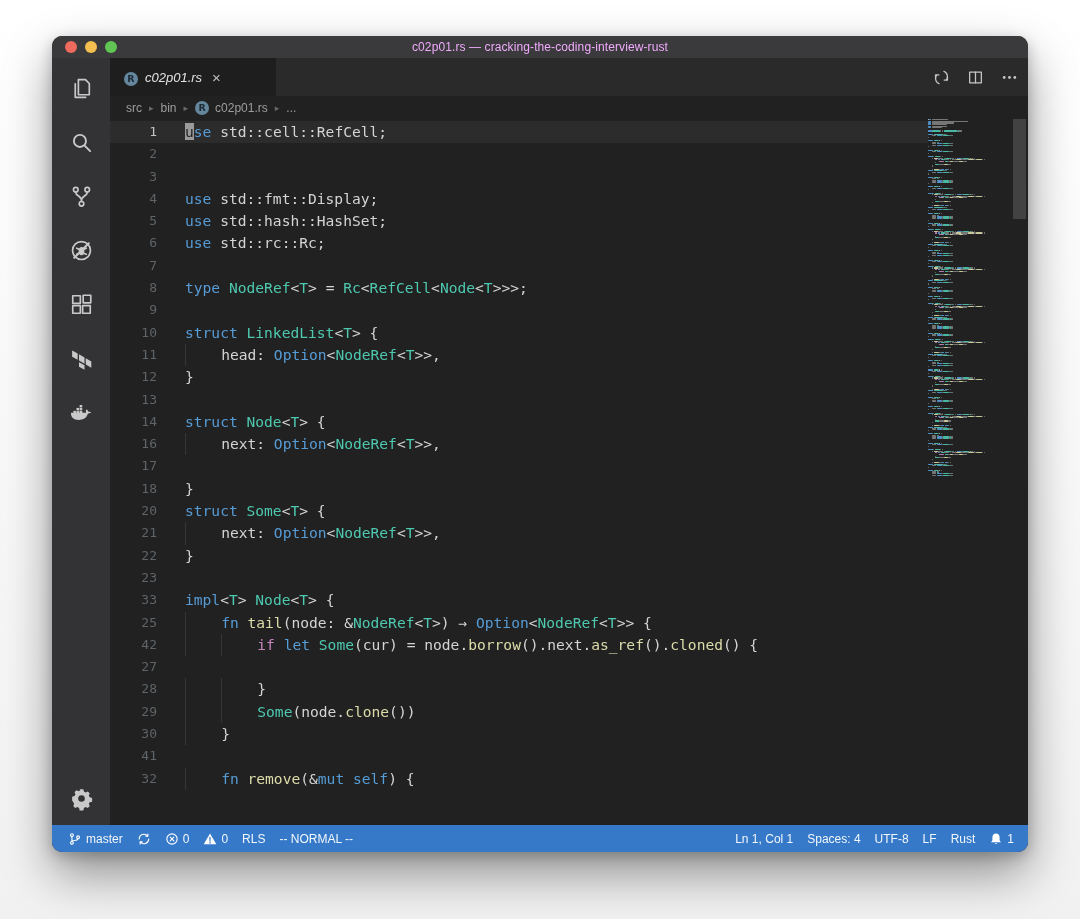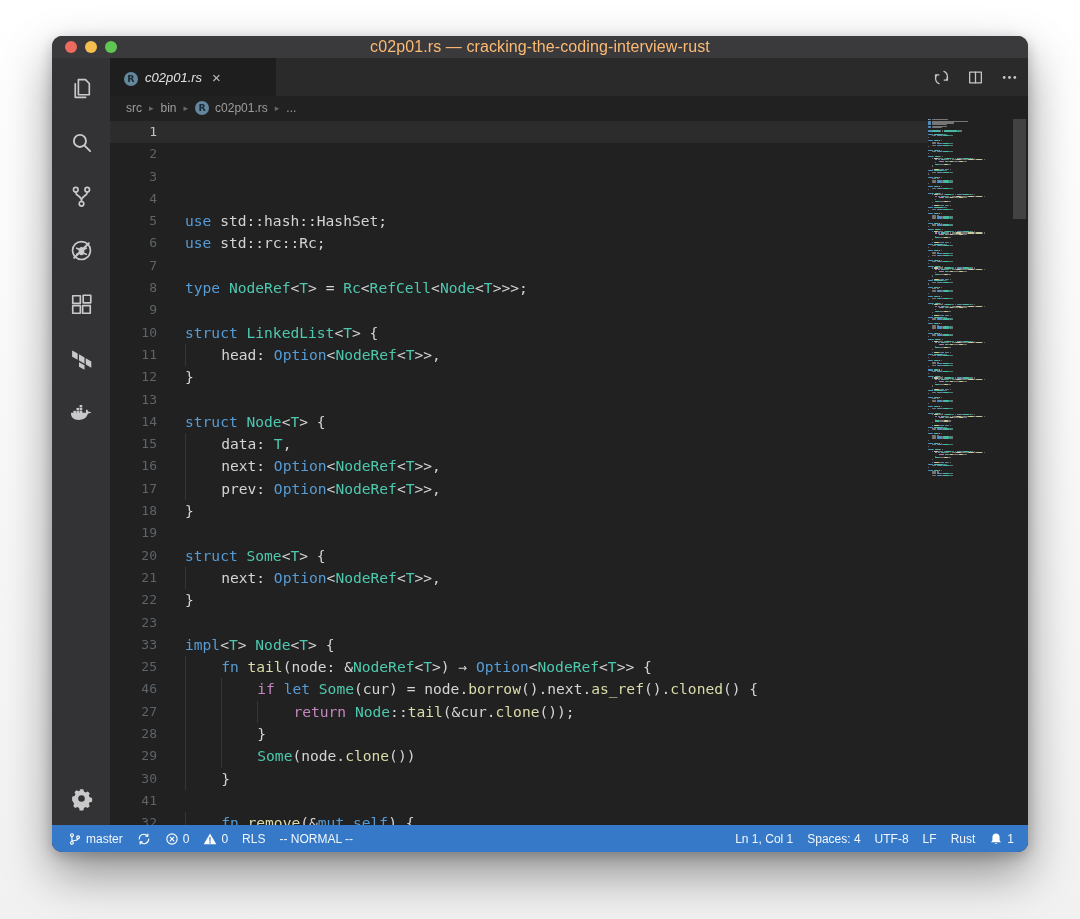--- a/index.html
+++ b/index.html
@@ -9,21 +9,21 @@
     overflow:hidden;background:var(--editor_bg,#212121);
     box-shadow:0 22px 48px rgba(0,0,0,.40),0 4px 14px rgba(0,0,0,.22);}
   
   .titlebar{height:22px;background:var(--titlebar_bg,#3a3a3c);position:relative;
     display:flex;align-items:center;justify-content:center;}
   .traffic{position:absolute;left:13px;top:5px;display:flex;gap:8px;}
   .tl{width:12px;height:12px;border-radius:50%;}
   .tl.red{background:var(--traffic_red,#ed6a5e);}
   .tl.yellow{background:var(--traffic_yellow,#f4bf4f);}
   .tl.green{background:var(--traffic_green,#61c554);}
-  .titletext{font-size:16px;color:#fdba74;letter-spacing:.1px;}
+  .titletext{font-size:12px;color:#f0abfc;letter-spacing:.1px;}
   
   .body{display:flex;flex-direction:row;height:767px;}
   .activitybar{width:58px;background:var(--activity_bar_bg,#333336);display:flex;flex-direction:column;
     align-items:center;padding-top:16px;box-sizing:border-box;}
   .ab-icons{display:flex;flex-direction:column;gap:26px;align-items:center;flex:1;}
   .ab-bottom{padding-bottom:13px;}
   .abicon{width:28px;height:28px;display:flex;align-items:center;justify-content:center;color:#c9c9c9;cursor:pointer;}
   .abicon svg{width:25px;height:25px;}
   .main{flex:1;display:flex;flex-direction:column;min-width:0;}
   
@@ -206,29 +206,31 @@
             <span class="chev">▸</span>
             <span class="crumb">
               <span>...</span>
             </span>
           </div>
 
         <div class="editor">
           <div class="code" id="code-lines">
               <div class="line current">
                 <span class="ln">1</span>
+                <span class="lc"><span class="tk-u">u</span><span class="tk-k">se</span><span class="tk-x"> std::cell::RefCell;</span></span>
               </div>
               <div class="line">
                 <span class="ln">2</span>
               </div>
               <div class="line">
                 <span class="ln">3</span>
               </div>
               <div class="line">
                 <span class="ln">4</span>
+                <span class="lc"><span class="tk-k">use</span><span class="tk-x"> std::fmt::Display;</span></span>
               </div>
               <div class="line">
                 <span class="ln">5</span>
                 <span class="lc"><span class="tk-k">use</span><span class="tk-x"> std::hash::HashSet;</span></span>
               </div>
               <div class="line">
                 <span class="ln">6</span>
                 <span class="lc"><span class="tk-k">use</span><span class="tk-x"> std::rc::Rc;</span></span>
               </div>
               <div class="line">
@@ -257,40 +259,31 @@
               </div>
               <div class="line">
                 <span class="ln">13</span>
                 <span class="lc"></span>
               </div>
               <div class="line">
                 <span class="ln">14</span>
                 <span class="lc"><span class="tk-k">struct</span><span class="tk-x"> </span><span class="tk-t">Node</span><span class="tk-x">&lt;</span><span class="tk-t">T</span><span class="tk-x">&gt; {</span></span>
               </div>
               <div class="line">
-                <span class="ln">15</span>
-                <span class="lc"><span class="g"></span><span class="tk-x">data: </span><span class="tk-t">T</span><span class="tk-x">,</span></span>
-              </div>
-              <div class="line">
                 <span class="ln">16</span>
                 <span class="lc"><span class="g"></span><span class="tk-x">next: </span><span class="tk-k">Option</span><span class="tk-x">&lt;</span><span class="tk-t">NodeRef</span><span class="tk-x">&lt;</span><span class="tk-t">T</span><span class="tk-x">&gt;&gt;,</span></span>
               </div>
               <div class="line">
                 <span class="ln">17</span>
-                <span class="lc"><span class="g"></span><span class="tk-x">prev: </span><span class="tk-k">Option</span><span class="tk-x">&lt;</span><span class="tk-t">NodeRef</span><span class="tk-x">&lt;</span><span class="tk-t">T</span><span class="tk-x">&gt;&gt;,</span></span>
               </div>
               <div class="line">
                 <span class="ln">18</span>
                 <span class="lc"><span class="tk-x">}</span></span>
               </div>
               <div class="line">
-                <span class="ln">19</span>
-                <span class="lc"></span>
-              </div>
-              <div class="line">
                 <span class="ln">20</span>
                 <span class="lc"><span class="tk-k">struct</span><span class="tk-x"> </span><span class="tk-t">Some</span><span class="tk-x">&lt;</span><span class="tk-t">T</span><span class="tk-x">&gt; {</span></span>
               </div>
               <div class="line">
                 <span class="ln">21</span>
                 <span class="lc"><span class="g"></span><span class="tk-x">next: </span><span class="tk-k">Option</span><span class="tk-x">&lt;</span><span class="tk-t">NodeRef</span><span class="tk-x">&lt;</span><span class="tk-t">T</span><span class="tk-x">&gt;&gt;,</span></span>
               </div>
               <div class="line">
                 <span class="ln">22</span>
                 <span class="lc"><span class="tk-x">}</span></span>
@@ -301,26 +294,25 @@
               </div>
               <div class="line">
                 <span class="ln">33</span>
                 <span class="lc"><span class="tk-k">impl</span><span class="tk-x">&lt;</span><span class="tk-t">T</span><span class="tk-x">&gt; </span><span class="tk-t">Node</span><span class="tk-x">&lt;</span><span class="tk-t">T</span><span class="tk-x">&gt; {</span></span>
               </div>
               <div class="line">
                 <span class="ln">25</span>
                 <span class="lc"><span class="g"></span><span class="tk-k">fn</span><span class="tk-x"> </span><span class="tk-f">tail</span><span class="tk-x">(node: &amp;</span><span class="tk-t">NodeRef</span><span class="tk-x">&lt;</span><span class="tk-t">T</span><span class="tk-x">&gt;) → </span><span class="tk-k">Option</span><span class="tk-x">&lt;</span><span class="tk-t">NodeRef</span><span class="tk-x">&lt;</span><span class="tk-t">T</span><span class="tk-x">&gt;&gt; {</span></span>
               </div>
               <div class="line">
-                <span class="ln">46</span>
+                <span class="ln">42</span>
                 <span class="lc"><span class="g"></span><span class="g"></span><span class="tk-c">if</span><span class="tk-x"> </span><span class="tk-k">let</span><span class="tk-x"> </span><span class="tk-t">Some</span><span class="tk-x">(cur) = node.</span><span class="tk-f">borrow</span><span class="tk-x">().next.</span><span class="tk-f">as_ref</span><span class="tk-x">().</span><span class="tk-f">cloned</span><span class="tk-x">() {</span></span>
               </div>
               <div class="line">
                 <span class="ln">27</span>
-                <span class="lc"><span class="g"></span><span class="g"></span><span class="g"></span><span class="tk-c">return</span><span class="tk-x"> </span><span class="tk-t">Node</span><span class="tk-x">::</span><span class="tk-f">tail</span><span class="tk-x">(&amp;cur.</span><span class="tk-f">clone</span><span class="tk-x">());</span></span>
               </div>
               <div class="line">
                 <span class="ln">28</span>
                 <span class="lc"><span class="g"></span><span class="g"></span><span class="tk-x">}</span></span>
               </div>
               <div class="line">
                 <span class="ln">29</span>
                 <span class="lc"><span class="g"></span><span class="g"></span><span class="tk-t">Some</span><span class="tk-x">(node.</span><span class="tk-f">clone</span><span class="tk-x">())</span></span>
               </div>
               <div class="line">

